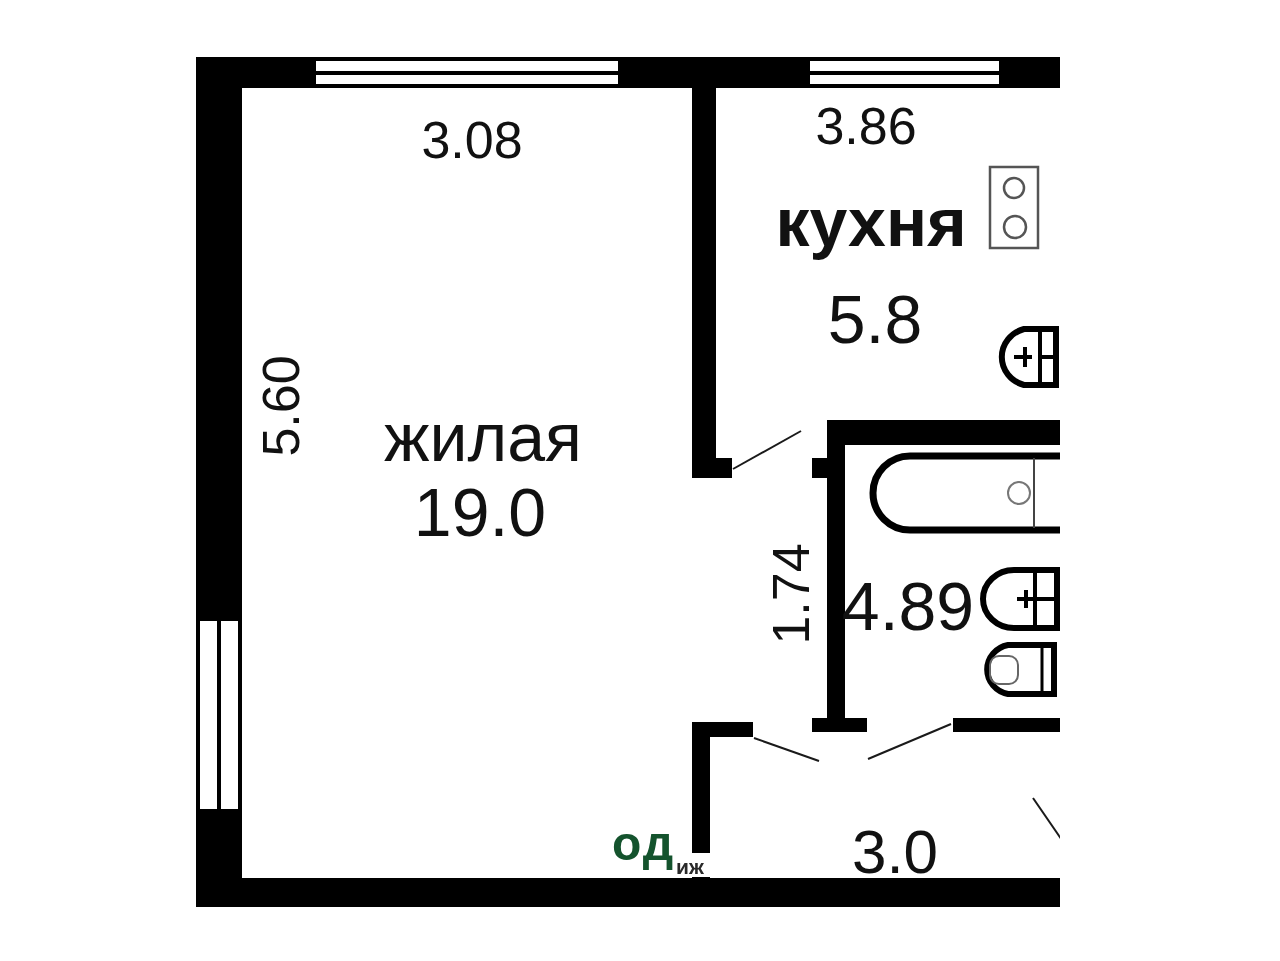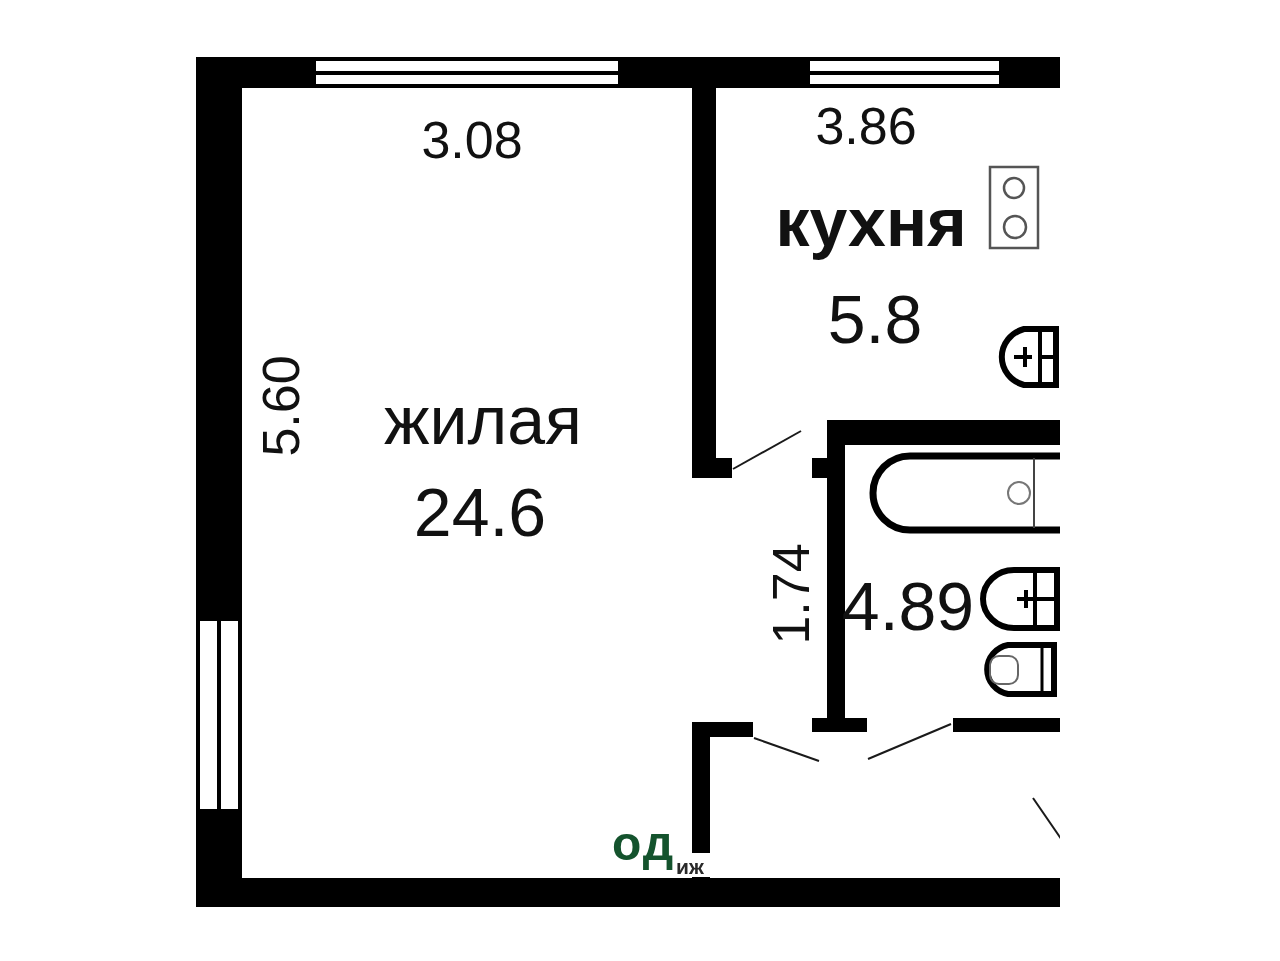--- a/index.html
+++ b/index.html
@@ -98,28 +98,29 @@
 
     <g>
       <path d="M1054,645 H1008 A26,25 0 0 0 1008,694 H1054 Z" fill="#fff" stroke="#000" stroke-width="6"></path>
       <line x1="1042" y1="647" x2="1042" y2="692" stroke="#000" stroke-width="3"></line>
       <rect x="990" y="656" width="28" height="28" rx="9" fill="none" stroke="#666" stroke-width="2"></rect>
     </g>
   </svg>
 
   <div class="lbl dim" style="left:472px;top:140px;">3.08</div>
   <div class="lbl dim rot" style="left:281px;top:406px;">5.60</div>
-  <div class="lbl room" style="left:483px;top:420px;">жилая</div>
-  <div class="lbl room" style="left:480px;top:512px;">24.6</div>
+  <div class="lbl room" style="left:483px;top:437px;">жилая</div>
+  <div class="lbl room" style="left:480px;top:512px;">19.0</div>
 
   <div class="lbl dim" style="left:866px;top:126px;">3.86</div>
   <div class="lbl room" style="left:871px;top:222px;font-weight:bold;">кухня</div>
   <div class="lbl room" style="left:875px;top:303px;margin-top:16px;">5.8</div>
 
   <div class="lbl dim rot" style="left:791px;top:594px;">1.74</div>
   <div class="lbl room" style="left:908px;top:606px;">4.89</div>
 
+  <div class="lbl room-sm" style="left:895px;top:852px;">3.0</div>
 
   <div class="wm-top">од</div>
   <div class="wm-gap"></div>
   <div class="wm-bottom">иж</div>
 
 </div>
 
 </body></html>

